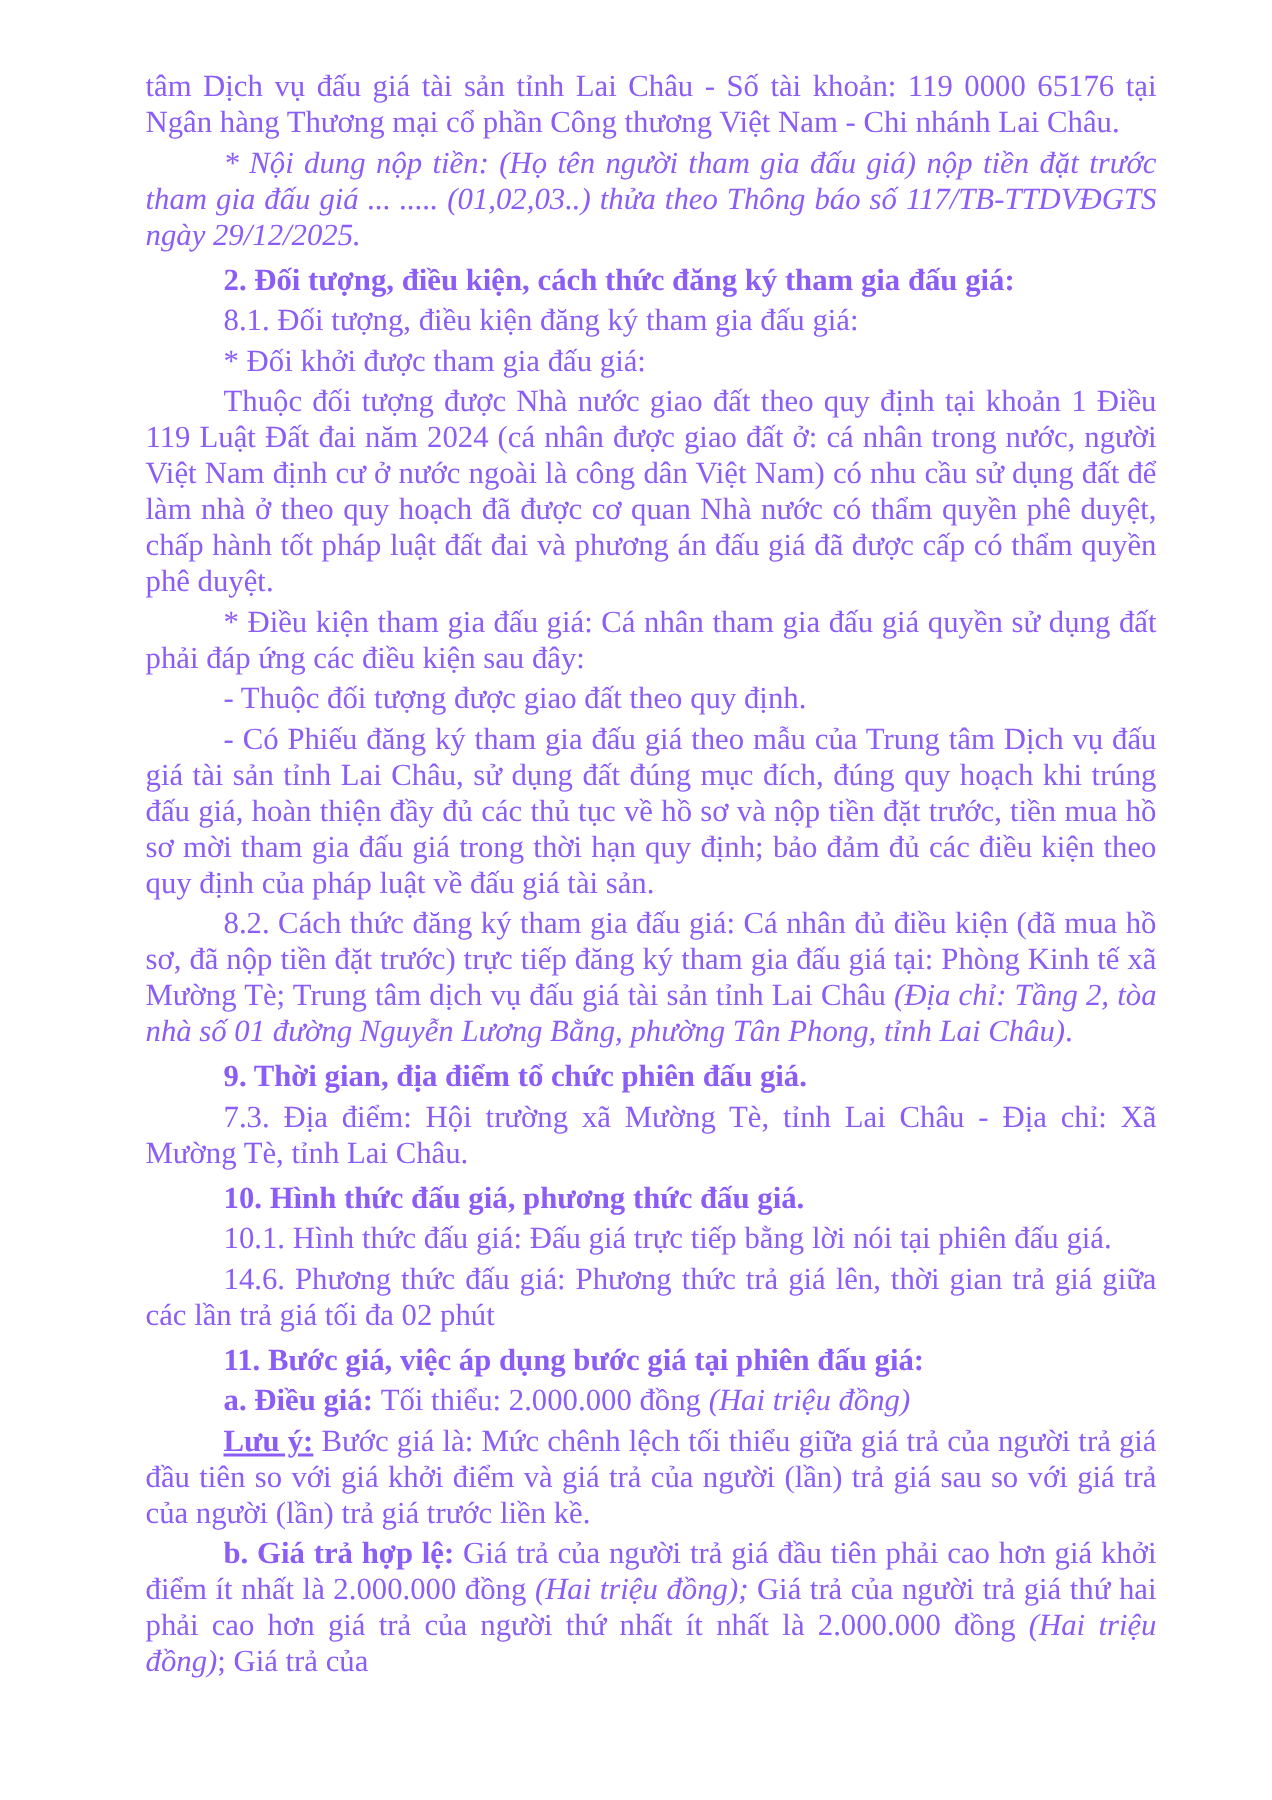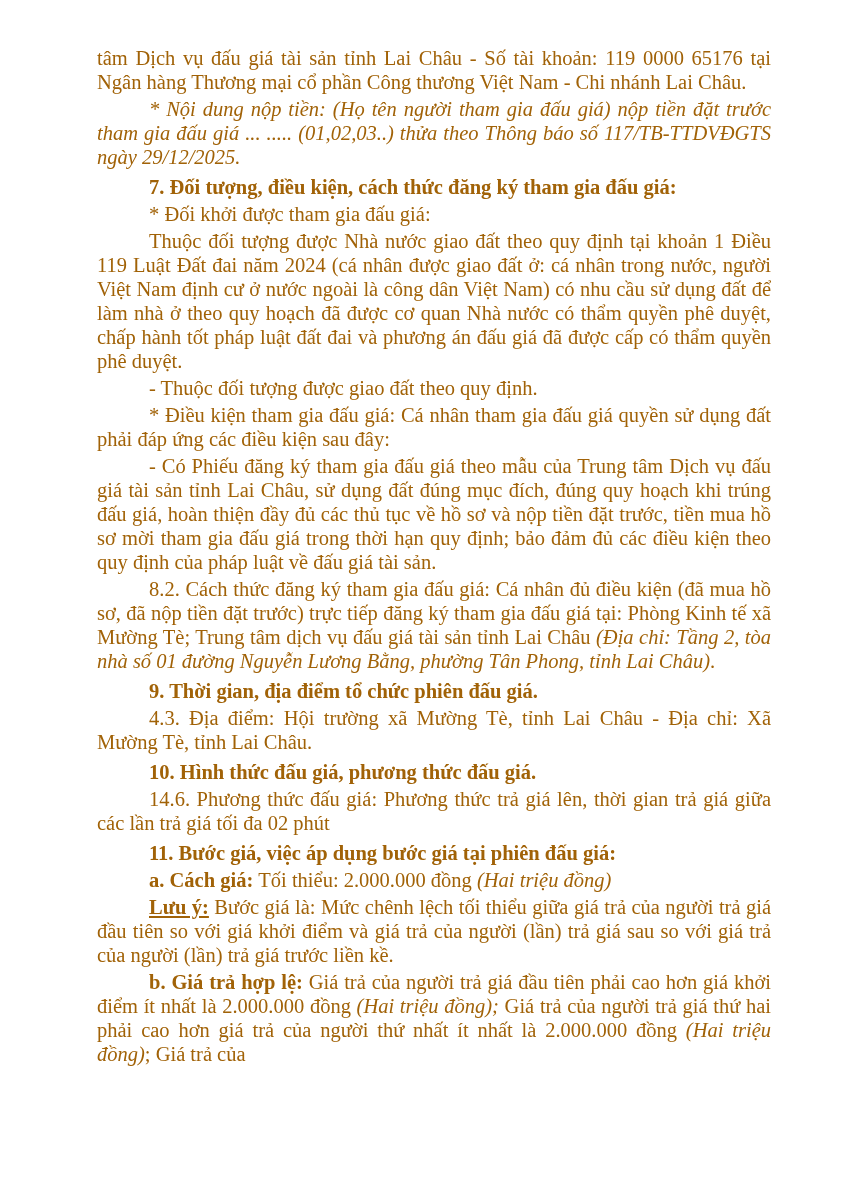--- a/index.html
+++ b/index.html
@@ -6,21 +6,21 @@
     margin: 0;
     padding: 0;
     background: #ffffff;
   }
   .page {
     position: relative;
     width: 848px;
     height: 1200px;
     box-sizing: border-box;
     background: #ffffff;
-    color: #a16207;
+    color: #8b5cf6;
     padding: 46px 77px 0 97px;
     overflow: hidden;
     font-family: "Liberation Serif", "DejaVu Serif", serif;
     font-size: 20.5px;
     line-height: 24px;
   }
   .doc-body p.para {
     margin: 0 0 3px 0;
     text-align: justify;
     text-indent: 52px;
@@ -39,29 +39,31 @@
     text-decoration: underline;
   }
 </style>
 </head>
 <body>
 
 <div class="page">
   <div class="doc-body">
       <p class="para no-indent"><span class="run-normal">tâm Dịch vụ đấu giá tài sản tỉnh Lai Châu - Số tài khoản: 119 0000 65176 tại Ngân hàng Thương mại cổ phần Công thương Việt Nam - Chi nhánh Lai Châu.</span></p>
       <p class="para"><span class="run-italic">* Nội dung nộp tiền: (Họ tên người tham gia đấu giá) nộp tiền đặt trước tham gia đấu giá ... ..... (01,02,03..) thửa theo Thông báo số 117/TB-TTDVĐGTS ngày 29/12/2025.</span></p>
-      <p class="para heading"><span class="run-bold">7. Đối tượng, điều kiện, cách thức đăng ký tham gia đấu giá:</span></p>
+      <p class="para heading"><span class="run-bold">2. Đối tượng, điều kiện, cách thức đăng ký tham gia đấu giá:</span></p>
+      <p class="para"><span class="run-normal">8.1. Đối tượng, điều kiện đăng ký tham gia đấu giá:</span></p>
       <p class="para"><span class="run-normal">* Đối khởi được tham gia đấu giá:</span></p>
       <p class="para"><span class="run-normal">Thuộc đối tượng được Nhà nước giao đất theo quy định tại khoản 1 Điều 119 Luật Đất đai năm 2024 (cá nhân được giao đất ở: cá nhân trong nước, người Việt Nam định cư ở nước ngoài là công dân Việt Nam) có nhu cầu sử dụng đất để làm nhà ở theo quy hoạch đã được cơ quan Nhà nước có thẩm quyền phê duyệt, chấp hành tốt pháp luật đất đai và phương án đấu giá đã được cấp có thẩm quyền phê duyệt.</span></p>
+      <p class="para"><span class="run-normal">* Điều kiện tham gia đấu giá: Cá nhân tham gia đấu giá quyền sử dụng đất phải đáp ứng các điều kiện sau đây:</span></p>
       <p class="para"><span class="run-normal">- Thuộc đối tượng được giao đất theo quy định.</span></p>
-      <p class="para"><span class="run-normal">* Điều kiện tham gia đấu giá: Cá nhân tham gia đấu giá quyền sử dụng đất phải đáp ứng các điều kiện sau đây:</span></p>
       <p class="para"><span class="run-normal">- Có Phiếu đăng ký tham gia đấu giá theo mẫu của Trung tâm Dịch vụ đấu giá tài sản tỉnh Lai Châu, sử dụng đất đúng mục đích, đúng quy hoạch khi trúng đấu giá, hoàn thiện đầy đủ các thủ tục về hồ sơ và nộp tiền đặt trước, tiền mua hồ sơ mời tham gia đấu giá trong thời hạn quy định; bảo đảm đủ các điều kiện theo quy định của pháp luật về đấu giá tài sản.</span></p>
       <p class="para"><span class="run-normal">8.2. Cách thức đăng ký tham gia đấu giá: Cá nhân đủ điều kiện (đã mua hồ sơ, đã nộp tiền đặt trước) trực tiếp đăng ký tham gia đấu giá tại: Phòng Kinh tế xã Mường Tè; Trung tâm dịch vụ đấu giá tài sản tỉnh Lai Châu </span><span class="run-italic">(Địa chỉ: Tầng 2, tòa nhà số 01 đường Nguyễn Lương Bằng, phường Tân Phong, tỉnh Lai Châu)</span><span class="run-normal">.</span></p>
       <p class="para heading"><span class="run-bold">9. Thời gian, địa điểm tổ chức phiên đấu giá.</span></p>
-      <p class="para"><span class="run-normal">4.3. Địa điểm: Hội trường xã Mường Tè, tỉnh Lai Châu - Địa chỉ: Xã Mường Tè, tỉnh Lai Châu.</span></p>
+      <p class="para"><span class="run-normal">7.3. Địa điểm: Hội trường xã Mường Tè, tỉnh Lai Châu - Địa chỉ: Xã Mường Tè, tỉnh Lai Châu.</span></p>
       <p class="para heading"><span class="run-bold">10. Hình thức đấu giá, phương thức đấu giá.</span></p>
+      <p class="para"><span class="run-normal">10.1. Hình thức đấu giá: Đấu giá trực tiếp bằng lời nói tại phiên đấu giá.</span></p>
       <p class="para"><span class="run-normal">14.6. Phương thức đấu giá: Phương thức trả giá lên, thời gian trả giá giữa các lần trả giá tối đa 02 phút</span></p>
       <p class="para heading"><span class="run-bold">11. Bước giá, việc áp dụng bước giá tại phiên đấu giá:</span></p>
-      <p class="para"><span class="run-bold">a. Cách giá: </span><span class="run-normal">Tối thiểu: 2.000.000 đồng </span><span class="run-italic">(Hai triệu đồng)</span></p>
+      <p class="para"><span class="run-bold">a. Điều giá: </span><span class="run-normal">Tối thiểu: 2.000.000 đồng </span><span class="run-italic">(Hai triệu đồng)</span></p>
       <p class="para"><span class="run-bold-italic-underline">Lưu ý:</span><span class="run-normal"> Bước giá là: Mức chênh lệch tối thiểu giữa giá trả của người trả giá đầu tiên so với giá khởi điểm và giá trả của người (lần) trả giá sau so với giá trả của người (lần) trả giá trước liền kề.</span></p>
       <p class="para"><span class="run-bold">b. Giá trả hợp lệ: </span><span class="run-normal">Giá trả của người trả giá đầu tiên phải cao hơn giá khởi điểm ít nhất là 2.000.000 đồng </span><span class="run-italic">(Hai triệu đồng);</span><span class="run-normal"> Giá trả của người trả giá thứ hai phải cao hơn giá trả của người thứ nhất ít nhất là 2.000.000 đồng </span><span class="run-italic">(Hai triệu đồng)</span><span class="run-normal">; Giá trả của</span></p>
     </div>
 </div>
 
 </body></html>

